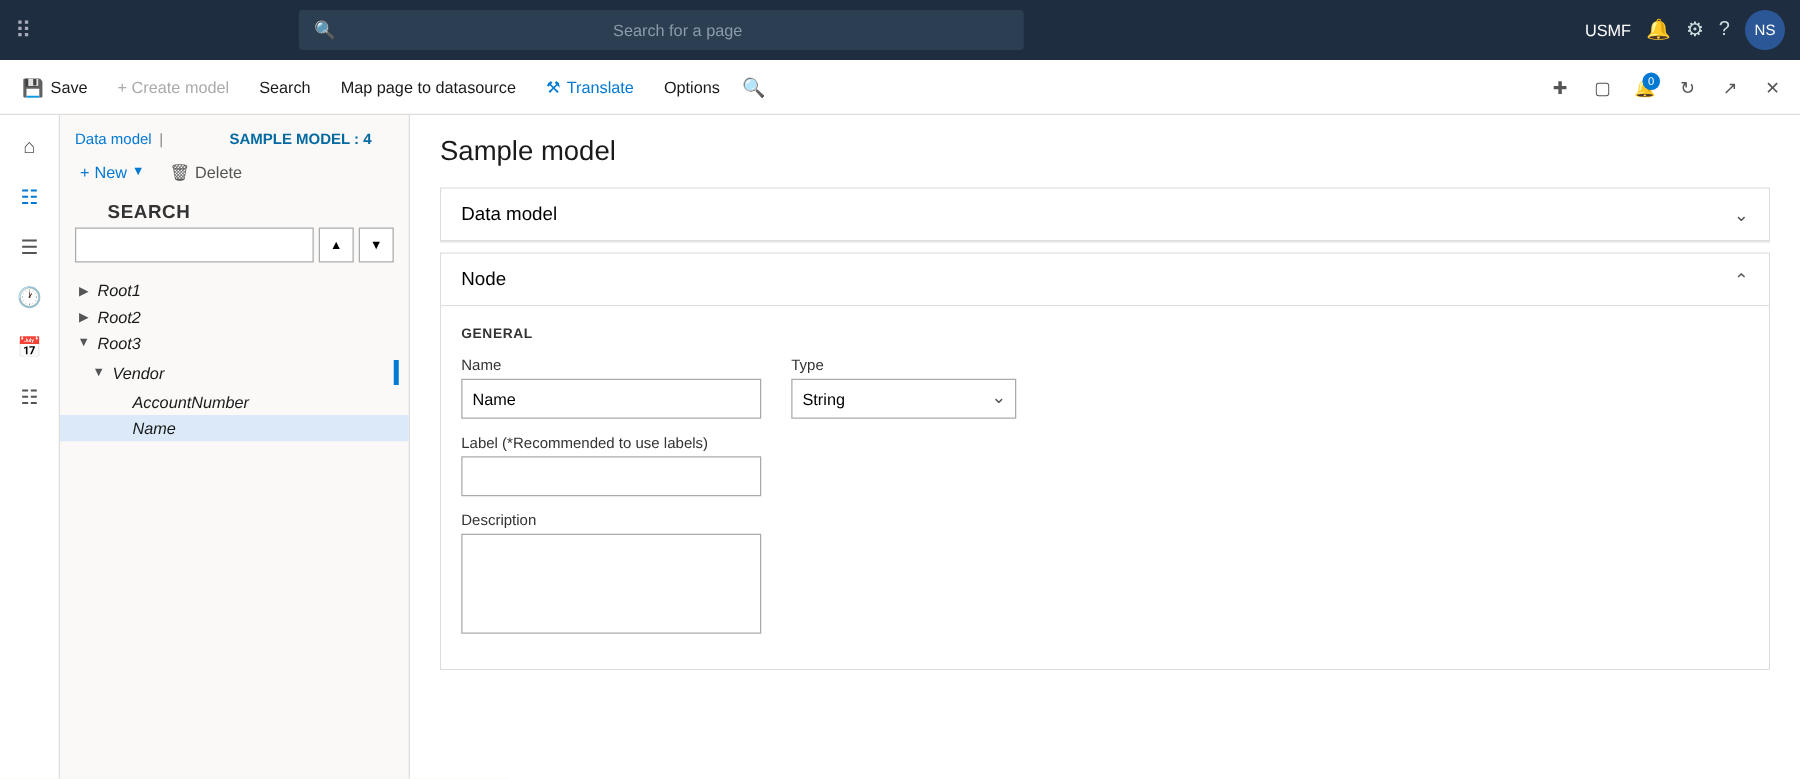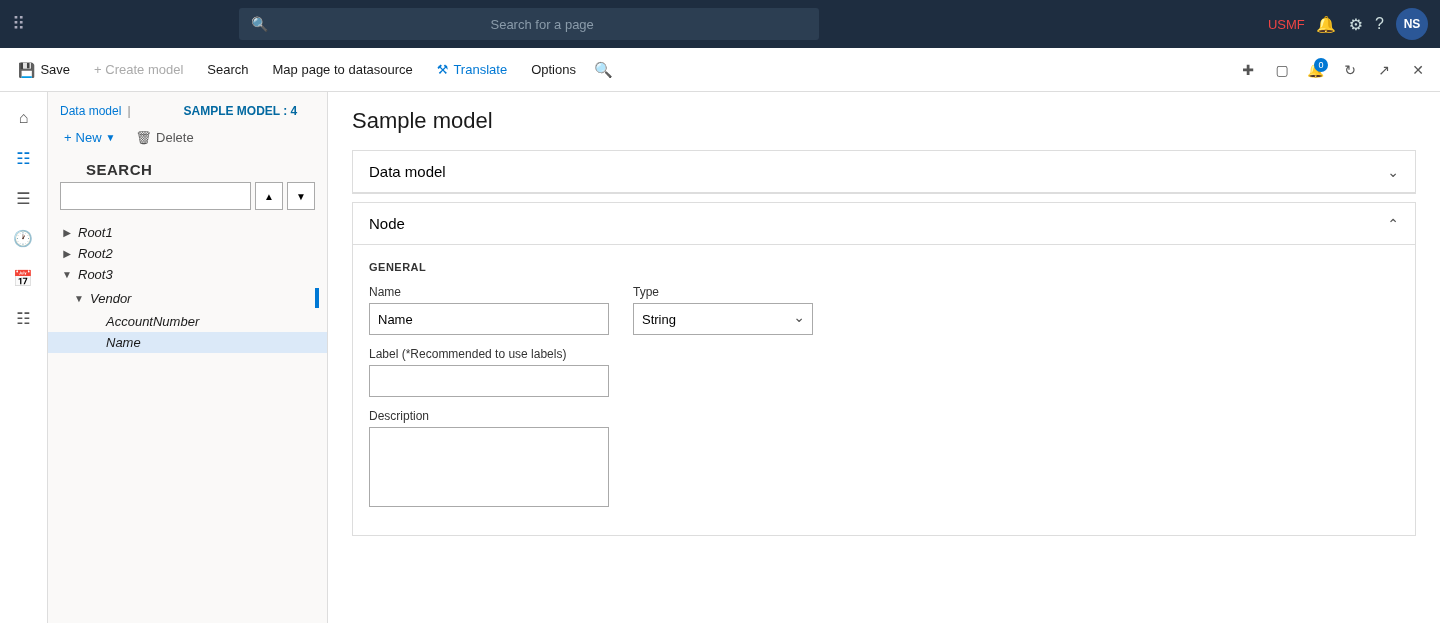--- a/index.html
+++ b/index.html
@@ -17,21 +17,21 @@
       display: flex; align-items: center; background: #2c3e52; border-radius: 3px;
       padding: 0 12px; height: 32px; gap: 8px;
     }
     .top-nav-search input {
       background: transparent; border: none; outline: none; color: #cdd; font-size: 13px; width: 100%; text-align: center;
     }
     .top-nav-search input::placeholder { color: #8a9baa; }
     .top-nav-right { display: flex; align-items: center; gap: 12px; margin-left: auto; color: #cdd; }
     .top-nav-user {
       width: 32px; height: 32px; border-radius: 50%; background: #2b5797;
-      display: flex; align-items: center; justify-content: center; color: #fff; font-size: 12px; font-weight: 700;
+      display: flex; align-items: center; justify-content: center; color: #fff; font-size: 12px; font-weight: 400;
     }
 
     
     .toolbar {
       display: flex; align-items: center; background: #fff; border-bottom: 1px solid #ddd;
       height: 44px; padding: 0 8px; gap: 4px;
     }
     .toolbar-btn {
       display: flex; align-items: center; gap: 5px; padding: 4px 10px; border: none;
       background: transparent; cursor: pointer; color: #1a1a1a; font-size: 13px; border-radius: 2px;
@@ -147,21 +147,21 @@
 </head>
 <body>
 
 <div class="top-nav">
   <span class="top-nav-grid">⠿</span>
   <div class="top-nav-search">
     <span style="color:#8a9baa;font-size:14px;">🔍</span>
     <input placeholder="Search for a page" style="">
   </div>
   <div class="top-nav-right">
-    <span style="color:#ef4444;font-size:13px;margin-left:44px;">USMF</span>
+    <span style="color:#ffffff;font-size:13px;margin-left:44px;">USMF</span>
     <span style="font-size:16px;">🔔</span>
     <span style="font-size:16px;">⚙</span>
     <span style="font-size:16px;">?</span>
     <div class="top-nav-user">NS</div>
   </div>
 </div>
 
 <div class="toolbar">
   <button class="toolbar-btn">
     <span style="font-size:14px;">💾</span>

